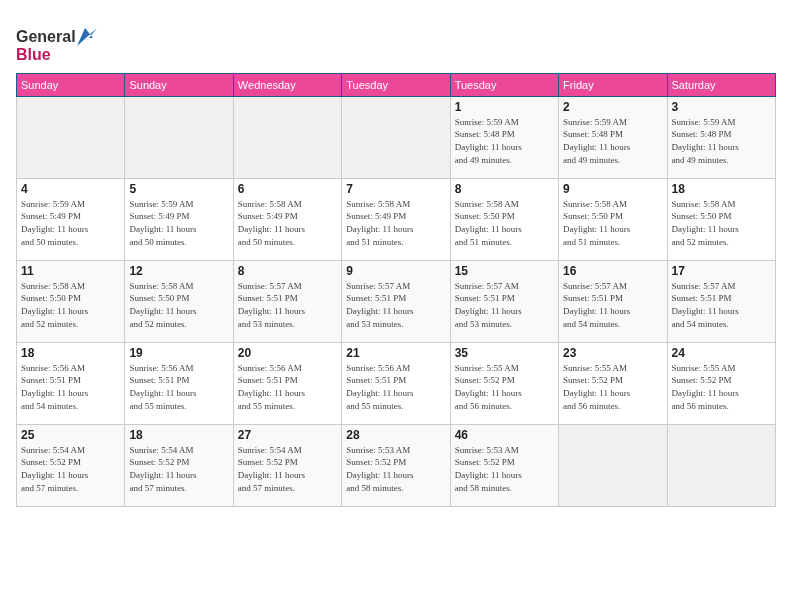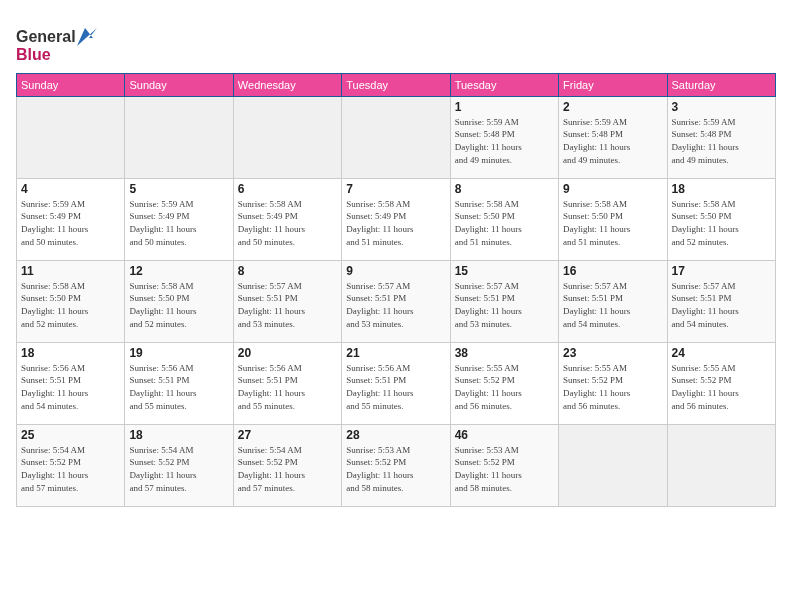--- a/index.html
+++ b/index.html
@@ -272,21 +272,21 @@
 and 55 minutes.</div>
           </td>
           <td>
             <span class="day-num">21</span>
             <div class="day-info" style="white-space: pre-line;">Sunrise: 5:56 AM
 Sunset: 5:51 PM
 Daylight: 11 hours
 and 55 minutes.</div>
           </td>
           <td>
-            <span class="day-num">38</span>
+            <span class="day-num">35</span>
             <div class="day-info" style="white-space: pre-line;">Sunrise: 5:55 AM
 Sunset: 5:52 PM
 Daylight: 11 hours
 and 56 minutes.</div>
           </td>
           <td>
             <span class="day-num">23</span>
             <div class="day-info" style="white-space: pre-line;">Sunrise: 5:55 AM
 Sunset: 5:52 PM
 Daylight: 11 hours

